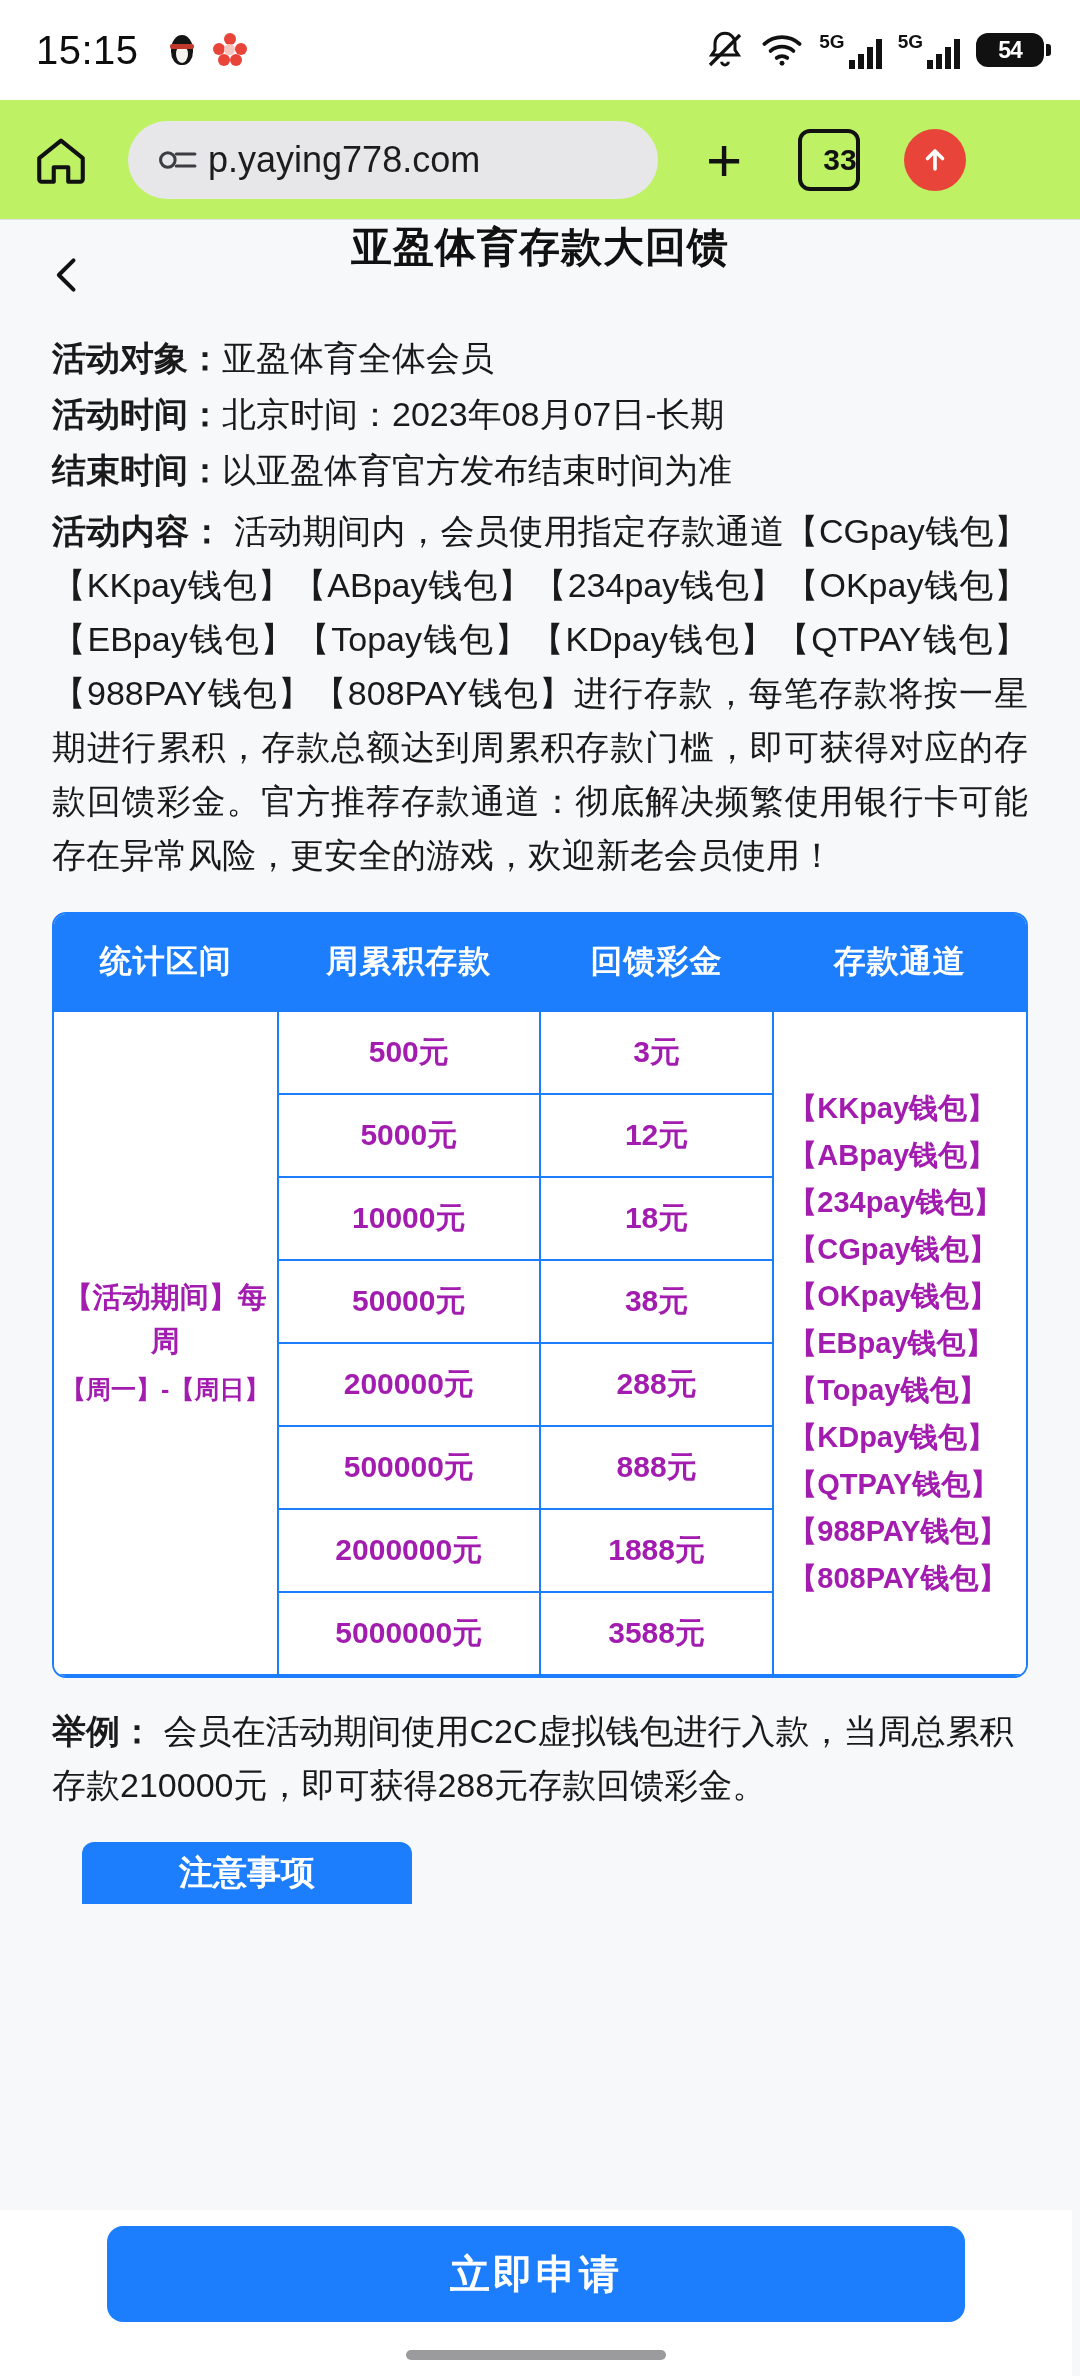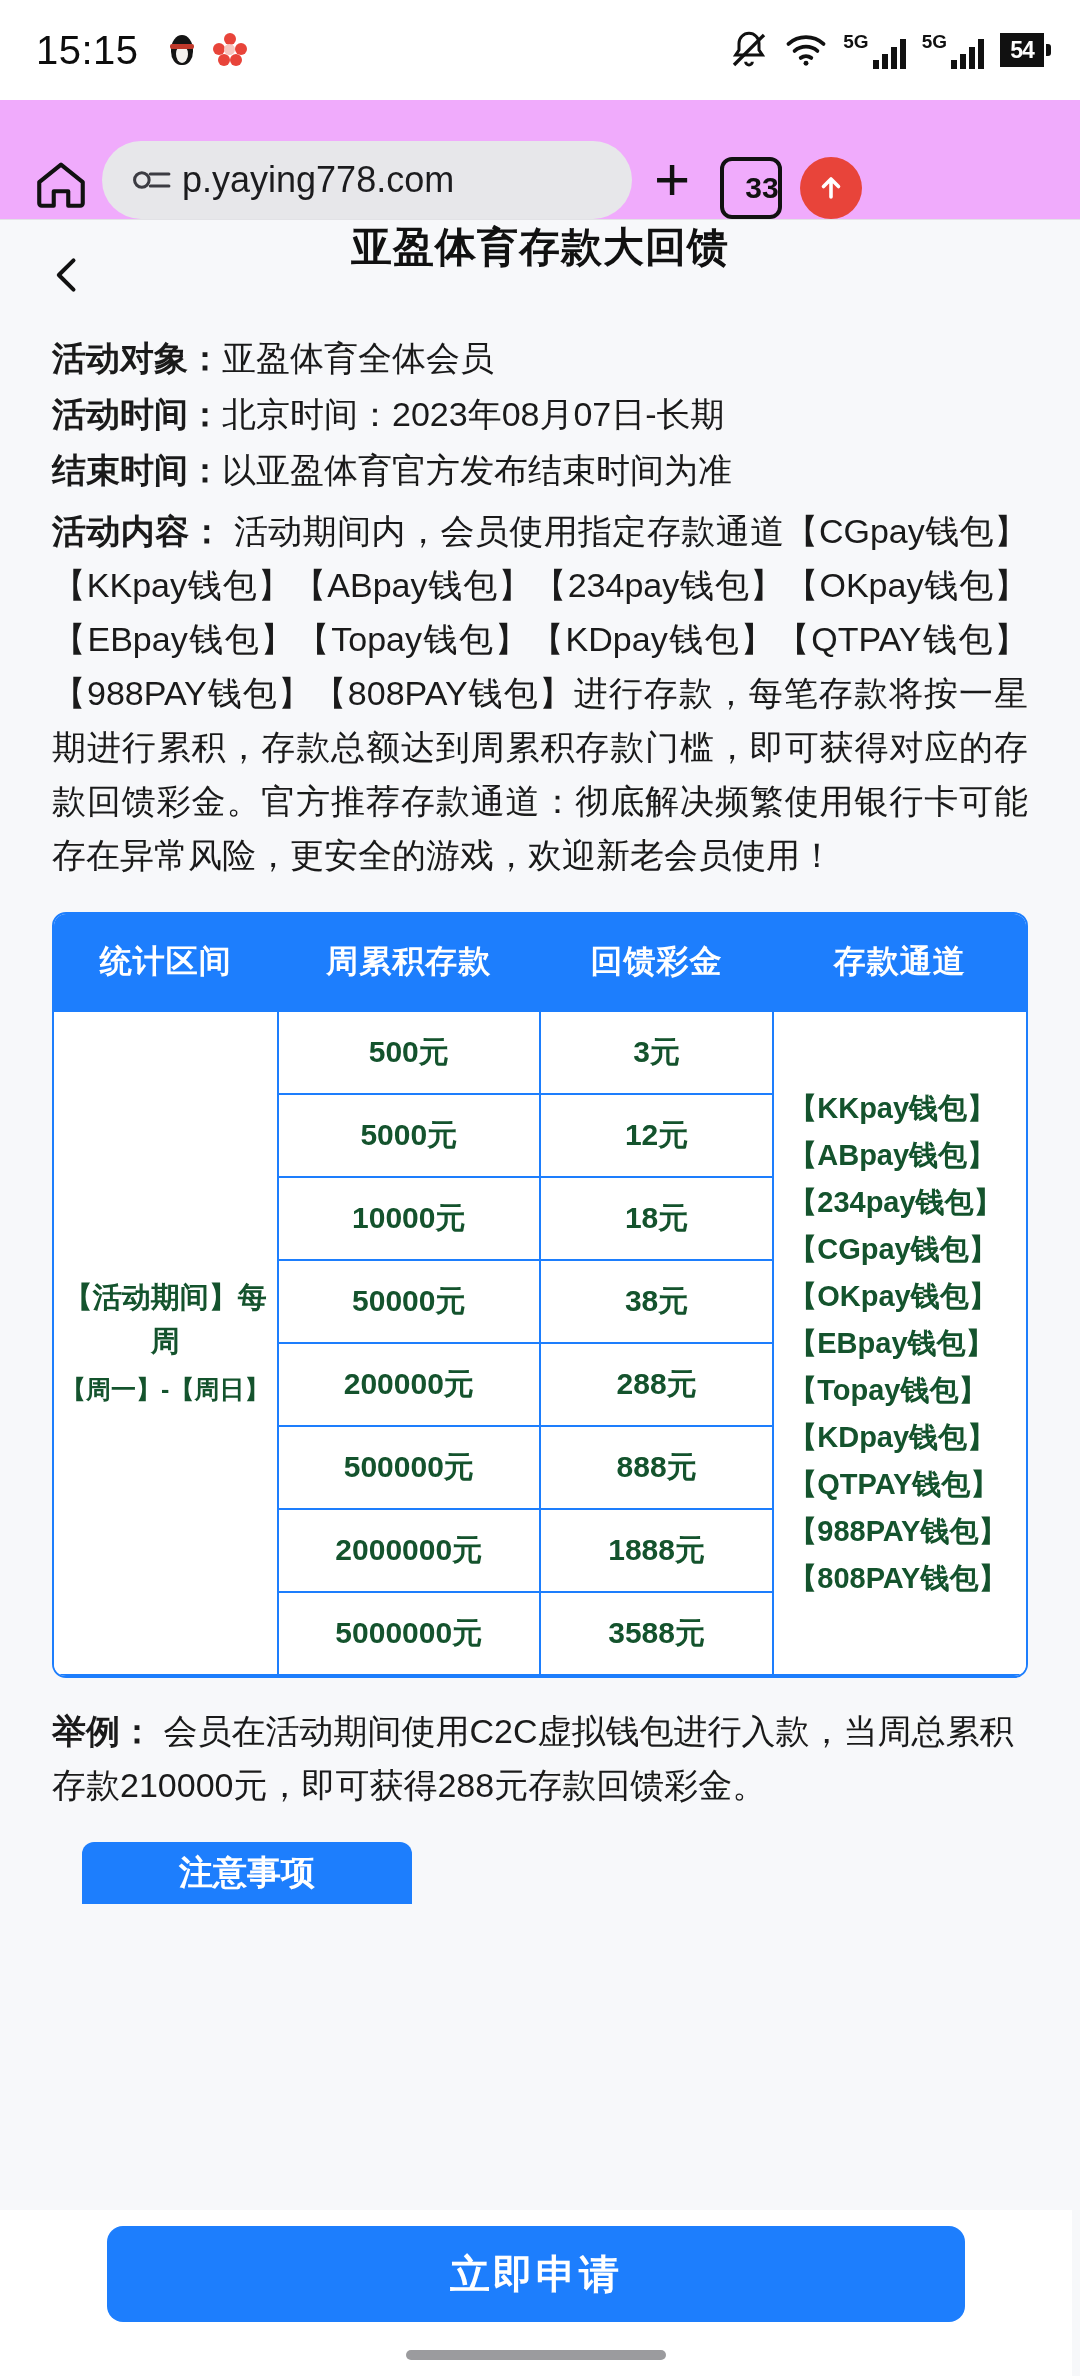--- a/index.html
+++ b/index.html
@@ -78,45 +78,45 @@
   .wifi-ico { width: 42px; height: 40px; }
   .sig-group { display: flex; align-items: flex-end; gap: 4px; }
   .sig-label { font-size: 19px; font-weight: 700; color:#111; line-height: 1; margin-bottom: 18px;}
   .bars { display: flex; align-items: flex-end; gap: 3px; height: 30px; }
   .bars i { display: block; width: 6px; background: #111; }
   .bars i:nth-child(1){ height: 9px; }
   .bars i:nth-child(2){ height: 15px; }
   .bars i:nth-child(3){ height: 22px; }
   .bars i:nth-child(4){ height: 30px; }
   .battery {
-    width: 44px; height: 34px;
-    border-radius: 0;
+    width: 68px; height: 34px;
+    border-radius: 12px;
     background: #111;
     color: #fff;
     font-size: 23px;
     font-weight: 700;
     display: flex; align-items: center; justify-content: center;
     position: relative;
   }
   .battery::after {
     content: "";
     position: absolute; right: -7px; top: 11px;
     width: 5px; height: 12px; background: #111;
     border-radius: 0 3px 3px 0;
   }
   .battery .num { letter-spacing: -1px; }
 
   
   .browserbar {
     height: 120px;
-    background: #f0abfc;
-    display: flex;
-    align-items: flex-end;
+    background: #bef264;
+    display: flex;
+    align-items: center;
     padding: 0 26px;
-    gap: 0;
+    gap: 26px;
     border-bottom: 1px solid #e2e2e6;
   }
   .home-ico { width: 70px; height: 70px; display:flex; align-items:center; justify-content:center;}
   .urlpill {
     flex: 1;
     height: 78px;
     background: #e7e7ea;
     border-radius: 40px;
     display: flex;
     align-items: center;
@@ -215,21 +215,21 @@
     font-weight: 700;
     padding: 26px 0;
     text-align: center;
     letter-spacing: 1px;
   }
   tbody td {
     border: 2px solid #1d7efd;
     text-align: center;
     font-size: 30px;
     font-weight: 700;
-    color: #14532d;
+    color: #a21caf;
     padding: 20px 6px;
     background: #fff;
   }
   tbody td.col-a { border-left: none; }
   tbody td.col-d { border-right: none; }
   td.period {
     font-size: 29px;
     line-height: 44px;
   }
   td.period .small { font-size: 25px; display: block; margin-top: 4px; }

